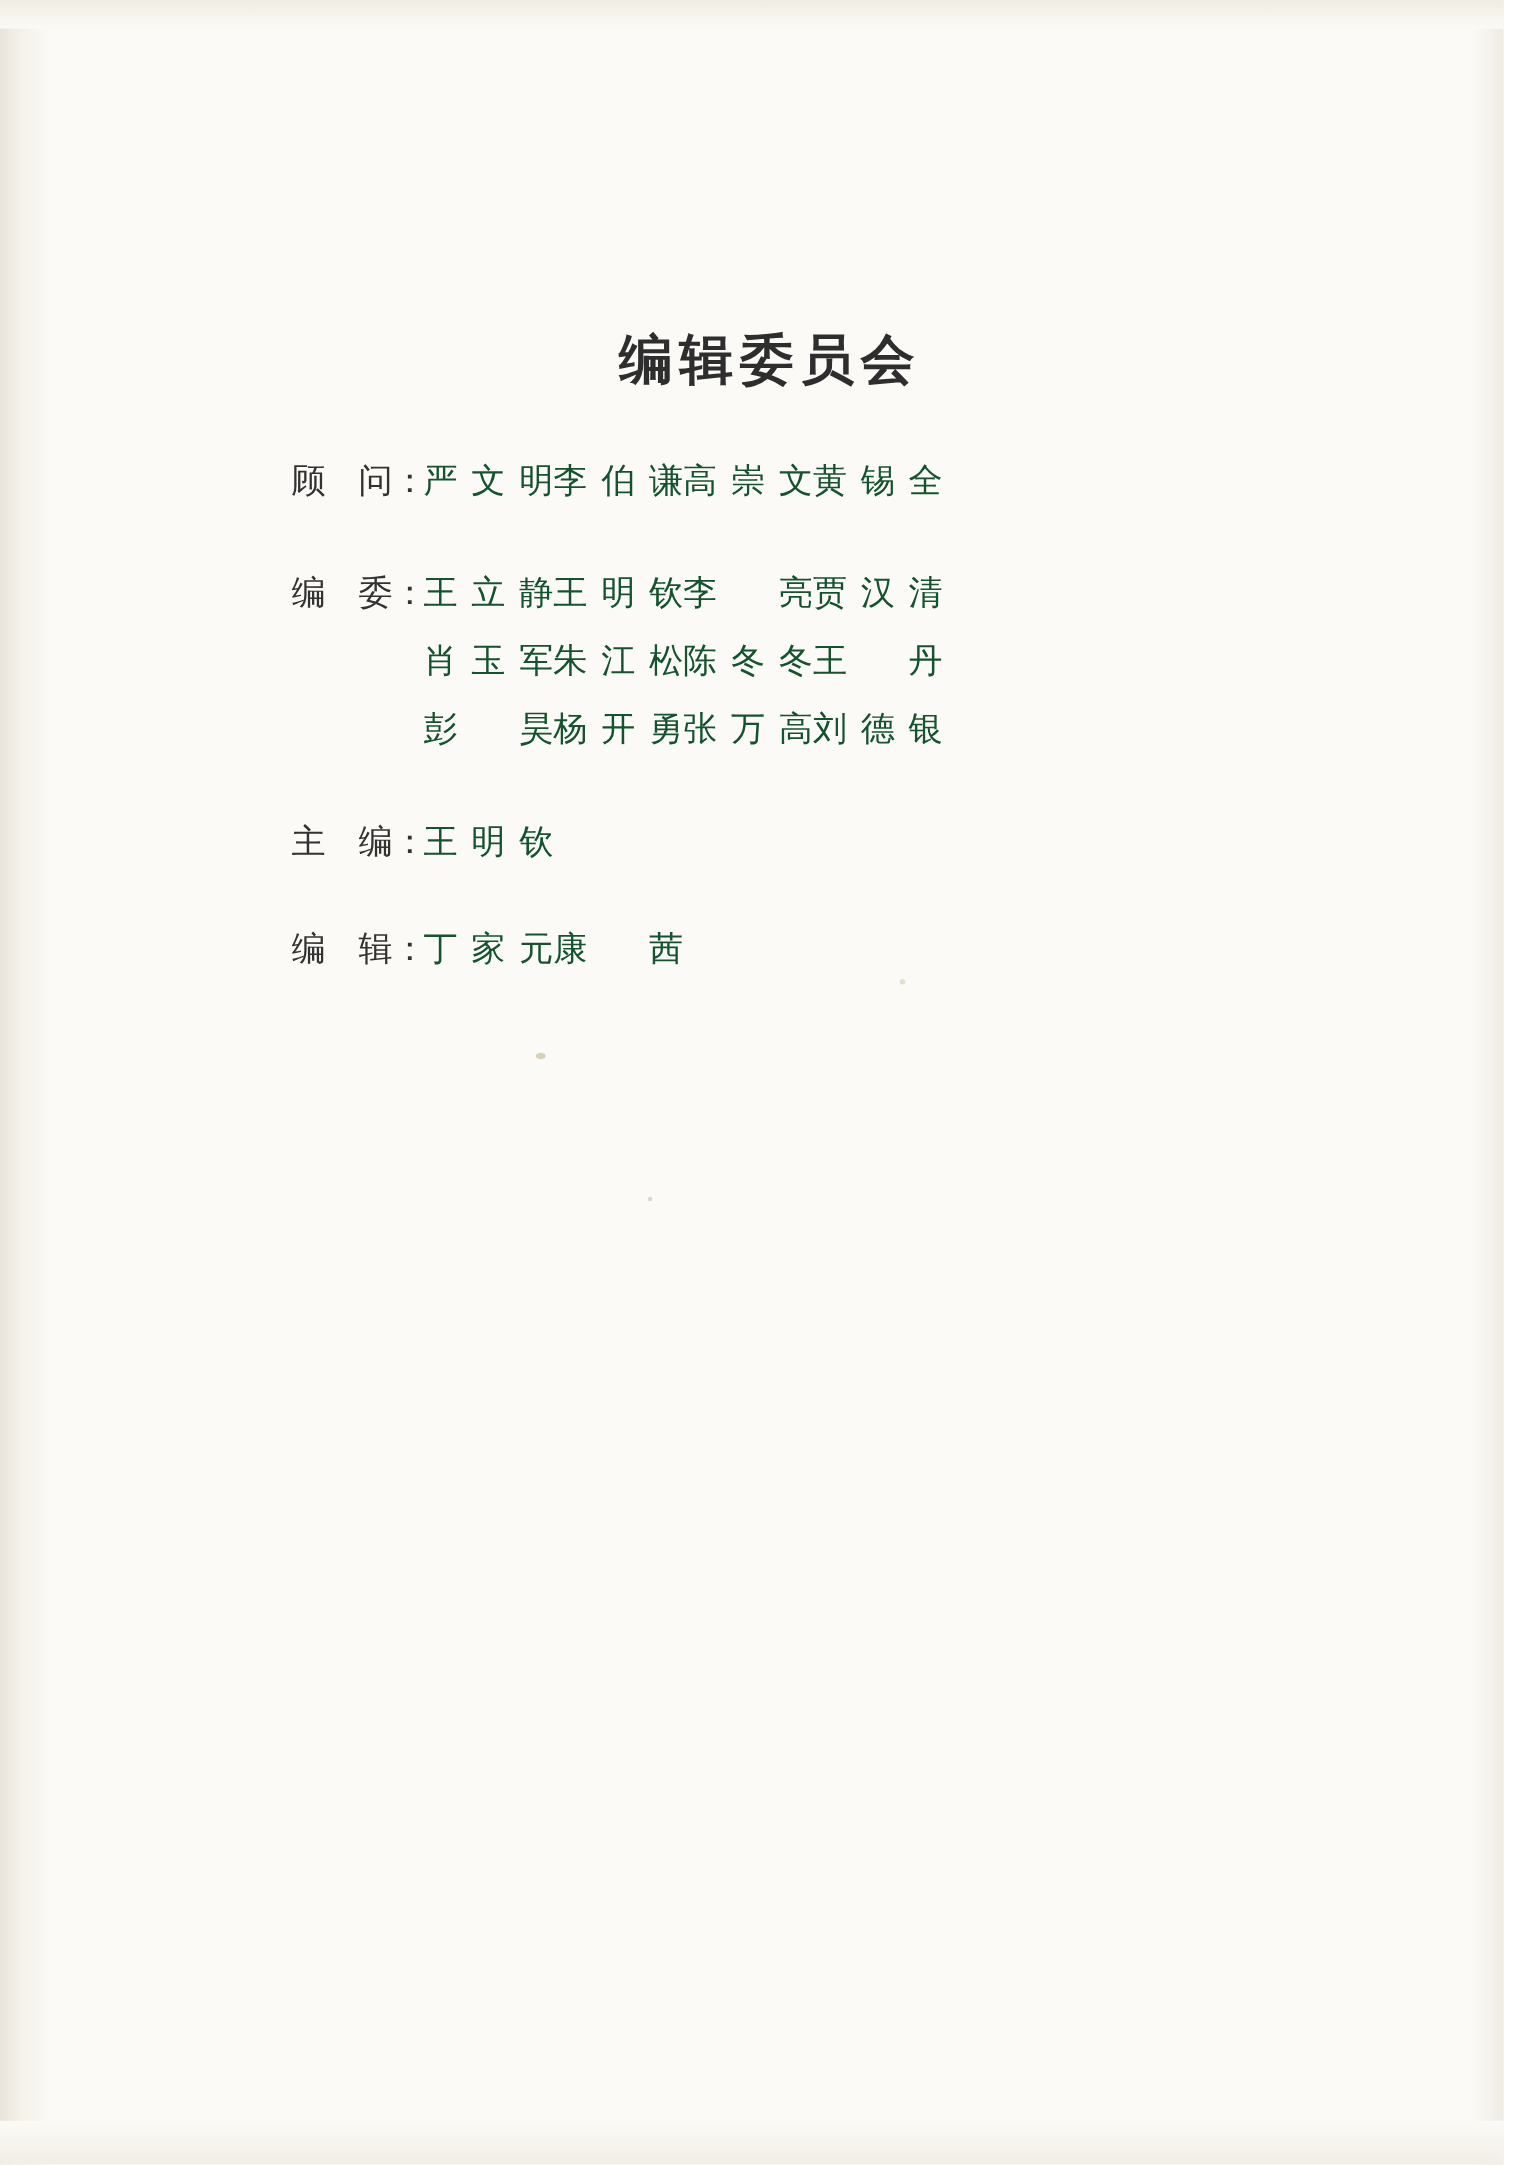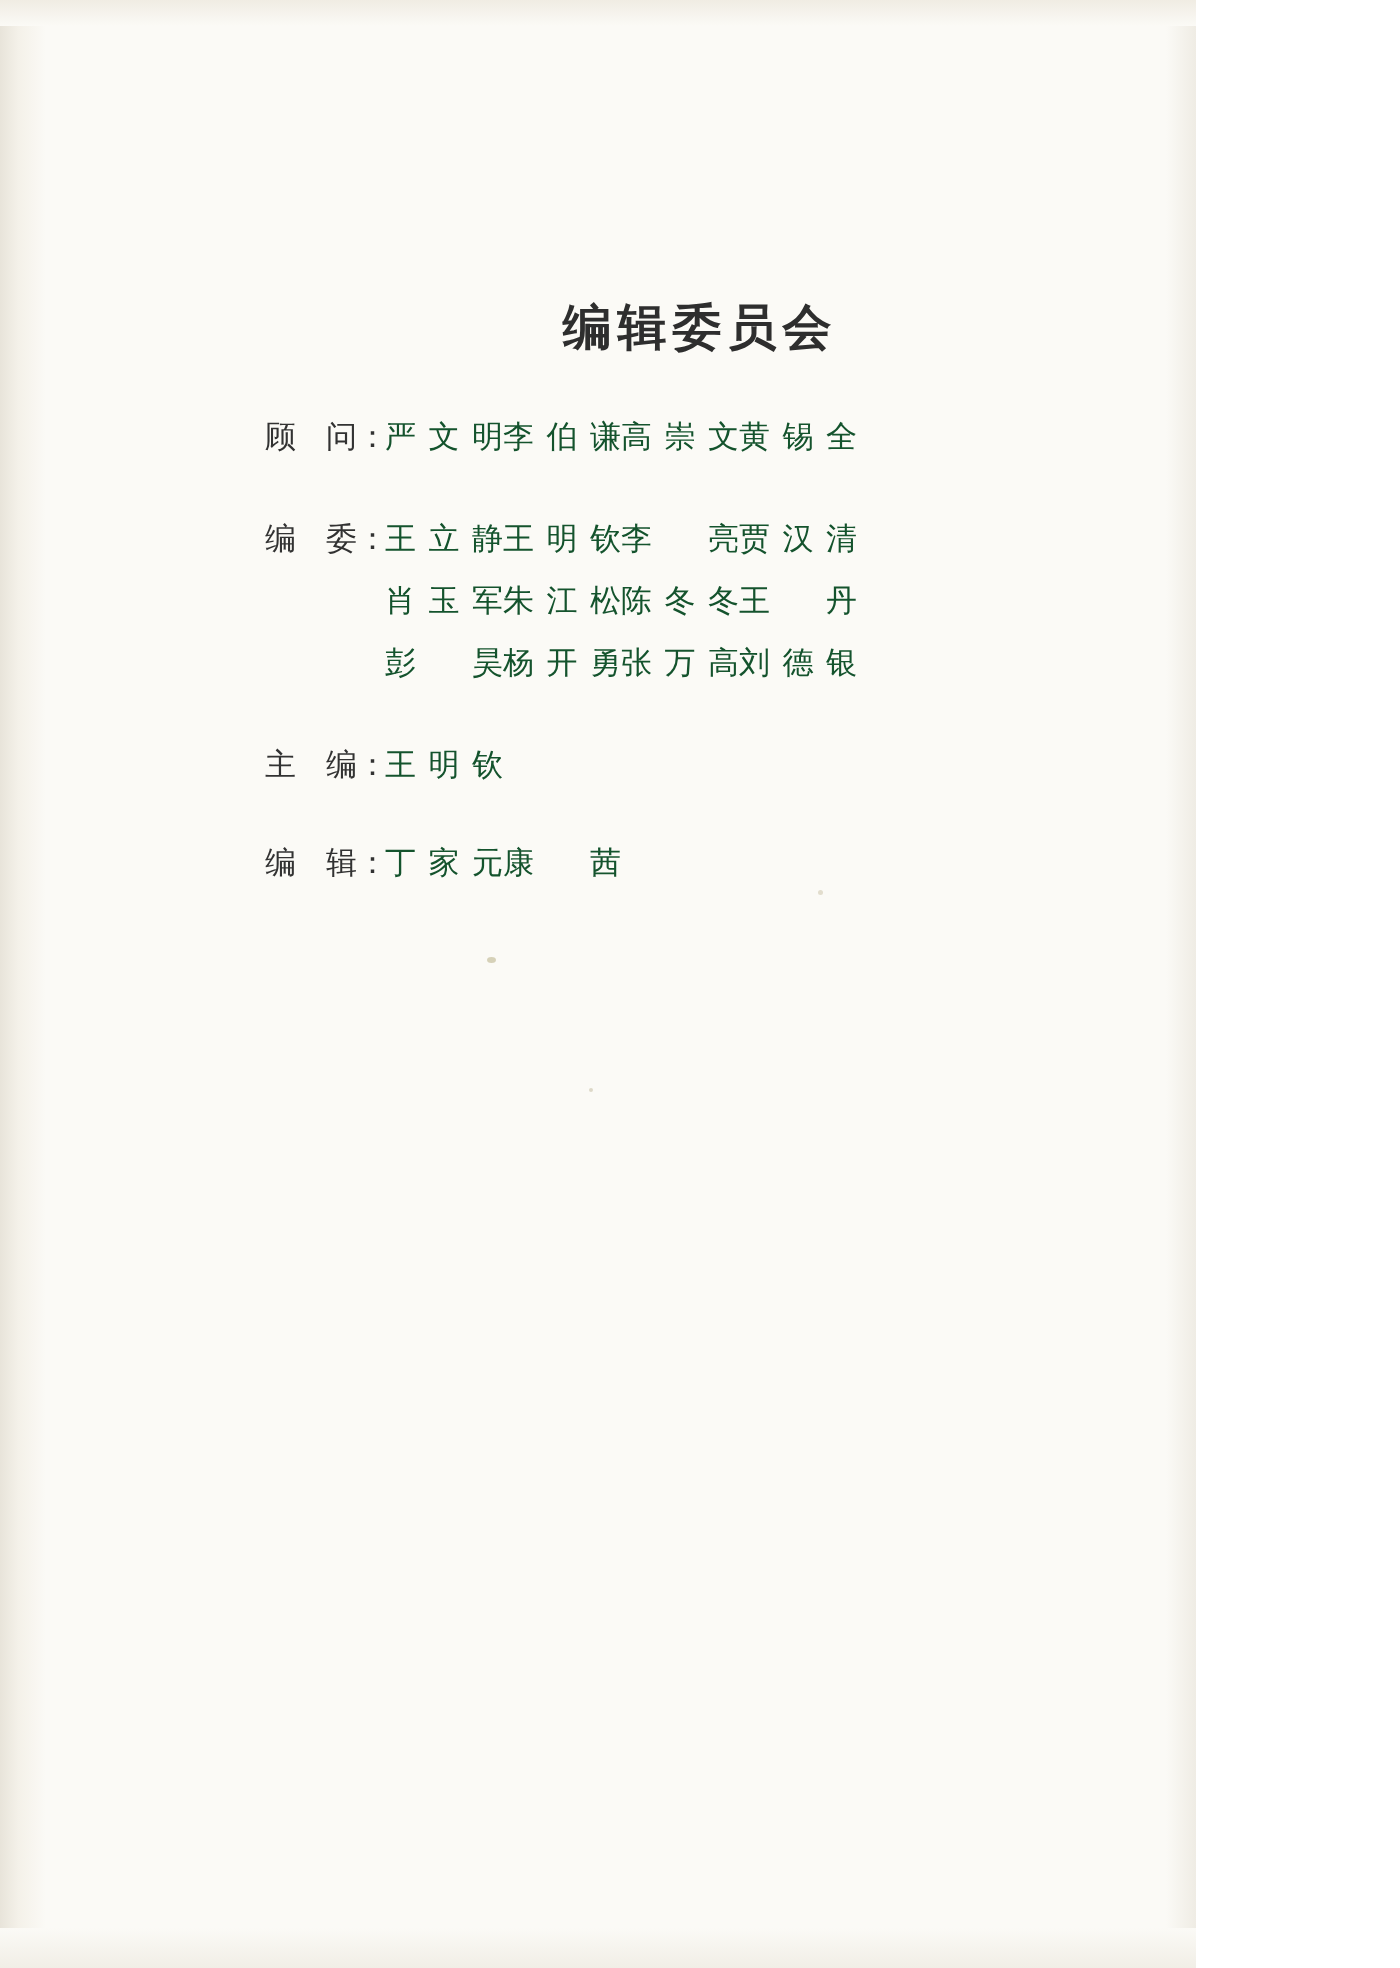--- a/index.html
+++ b/index.html
@@ -2,21 +2,21 @@
 <html><head>
 <meta charset="utf-8">
 <style>
   html, body {
     margin: 0;
     padding: 0;
     background: #ffffff;
   }
   .page {
     position: relative;
-    width: 1196px;
+    width: 1367px;
     height: 1968px;
     background: #fbfaf6;
     overflow: hidden;
     font-family: "DejaVu Serif", "Liberation Serif", serif;
   }
   
   .scan-edge-left {
     position: absolute;
     left: 0;
     top: 0;

